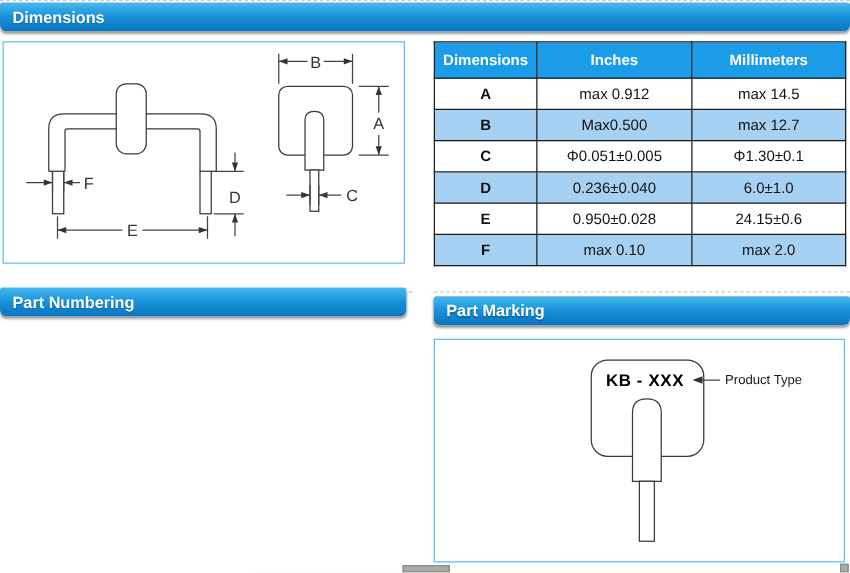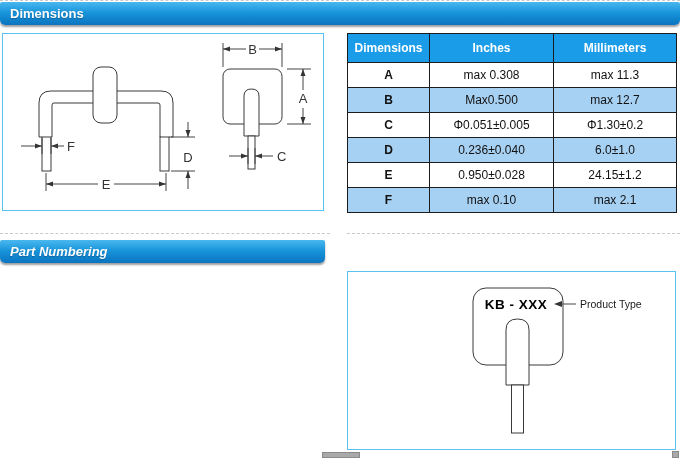--- a/index.html
+++ b/index.html
@@ -145,56 +145,59 @@
     <thead>
       <tr>
         <th>Dimensions</th>
         <th>Inches</th>
         <th>Millimeters</th>
       </tr>
     </thead>
     <tbody>
       <tr>
         <td class="dim-letter">A</td>
-        <td>max 0.308</td>
-        <td>max 11.3</td>
+        <td>max 0.912</td>
+        <td>max 14.5</td>
       </tr>
       <tr class="alt">
         <td class="dim-letter">B</td>
         <td>Max0.500</td>
         <td>max 12.7</td>
       </tr>
       <tr>
         <td class="dim-letter">C</td>
         <td>Φ0.051±0.005</td>
-        <td>Φ1.30±0.2</td>
+        <td>Φ1.30±0.1</td>
       </tr>
       <tr class="alt">
         <td class="dim-letter">D</td>
         <td>0.236±0.040</td>
         <td>6.0±1.0</td>
       </tr>
       <tr>
         <td class="dim-letter">E</td>
         <td>0.950±0.028</td>
-        <td>24.15±1.2</td>
+        <td>24.15±0.6</td>
       </tr>
       <tr class="alt">
         <td class="dim-letter">F</td>
         <td>max 0.10</td>
-        <td>max 2.1</td>
+        <td>max 2.0</td>
       </tr>
     </tbody>
   </table>
 
-  <div class="bar" style="left:0; top:240px; width:325px;font-style:italic;">
+  <div class="bar" style="left:0; top:230px; width:325px;">
     <span>Part Numbering</span>
   </div>
 
 
+  <div class="bar" style="left:347px; top:237px; width:333px;">
+    <span>Part Marking</span>
+  </div>
 
   <div class="panel" style="left:347px; top:271px; width:329px; height:179px;">
     <svg width="327" height="177" viewBox="0 0 327 177">
       <rect class="whitefill" x="125" y="16" width="90" height="77" rx="13"></rect>
       <text class="mark-code" x="168" y="37" text-anchor="middle">KB - XXX</text>
       <path class="whitefill" d="M158,113 V58 Q158,47 169.5,47 Q181,47 181,58 V113 Z"></path>
       <rect class="whitefill" x="163.5" y="113" width="12" height="48"></rect>
       <polygon class="ah" points="206,32 214,29 214,35"></polygon>
       <line class="thin" x1="213" y1="32" x2="228" y2="32"></line>
       <text class="lbl" x="232" y="35.5">Product Type</text>

